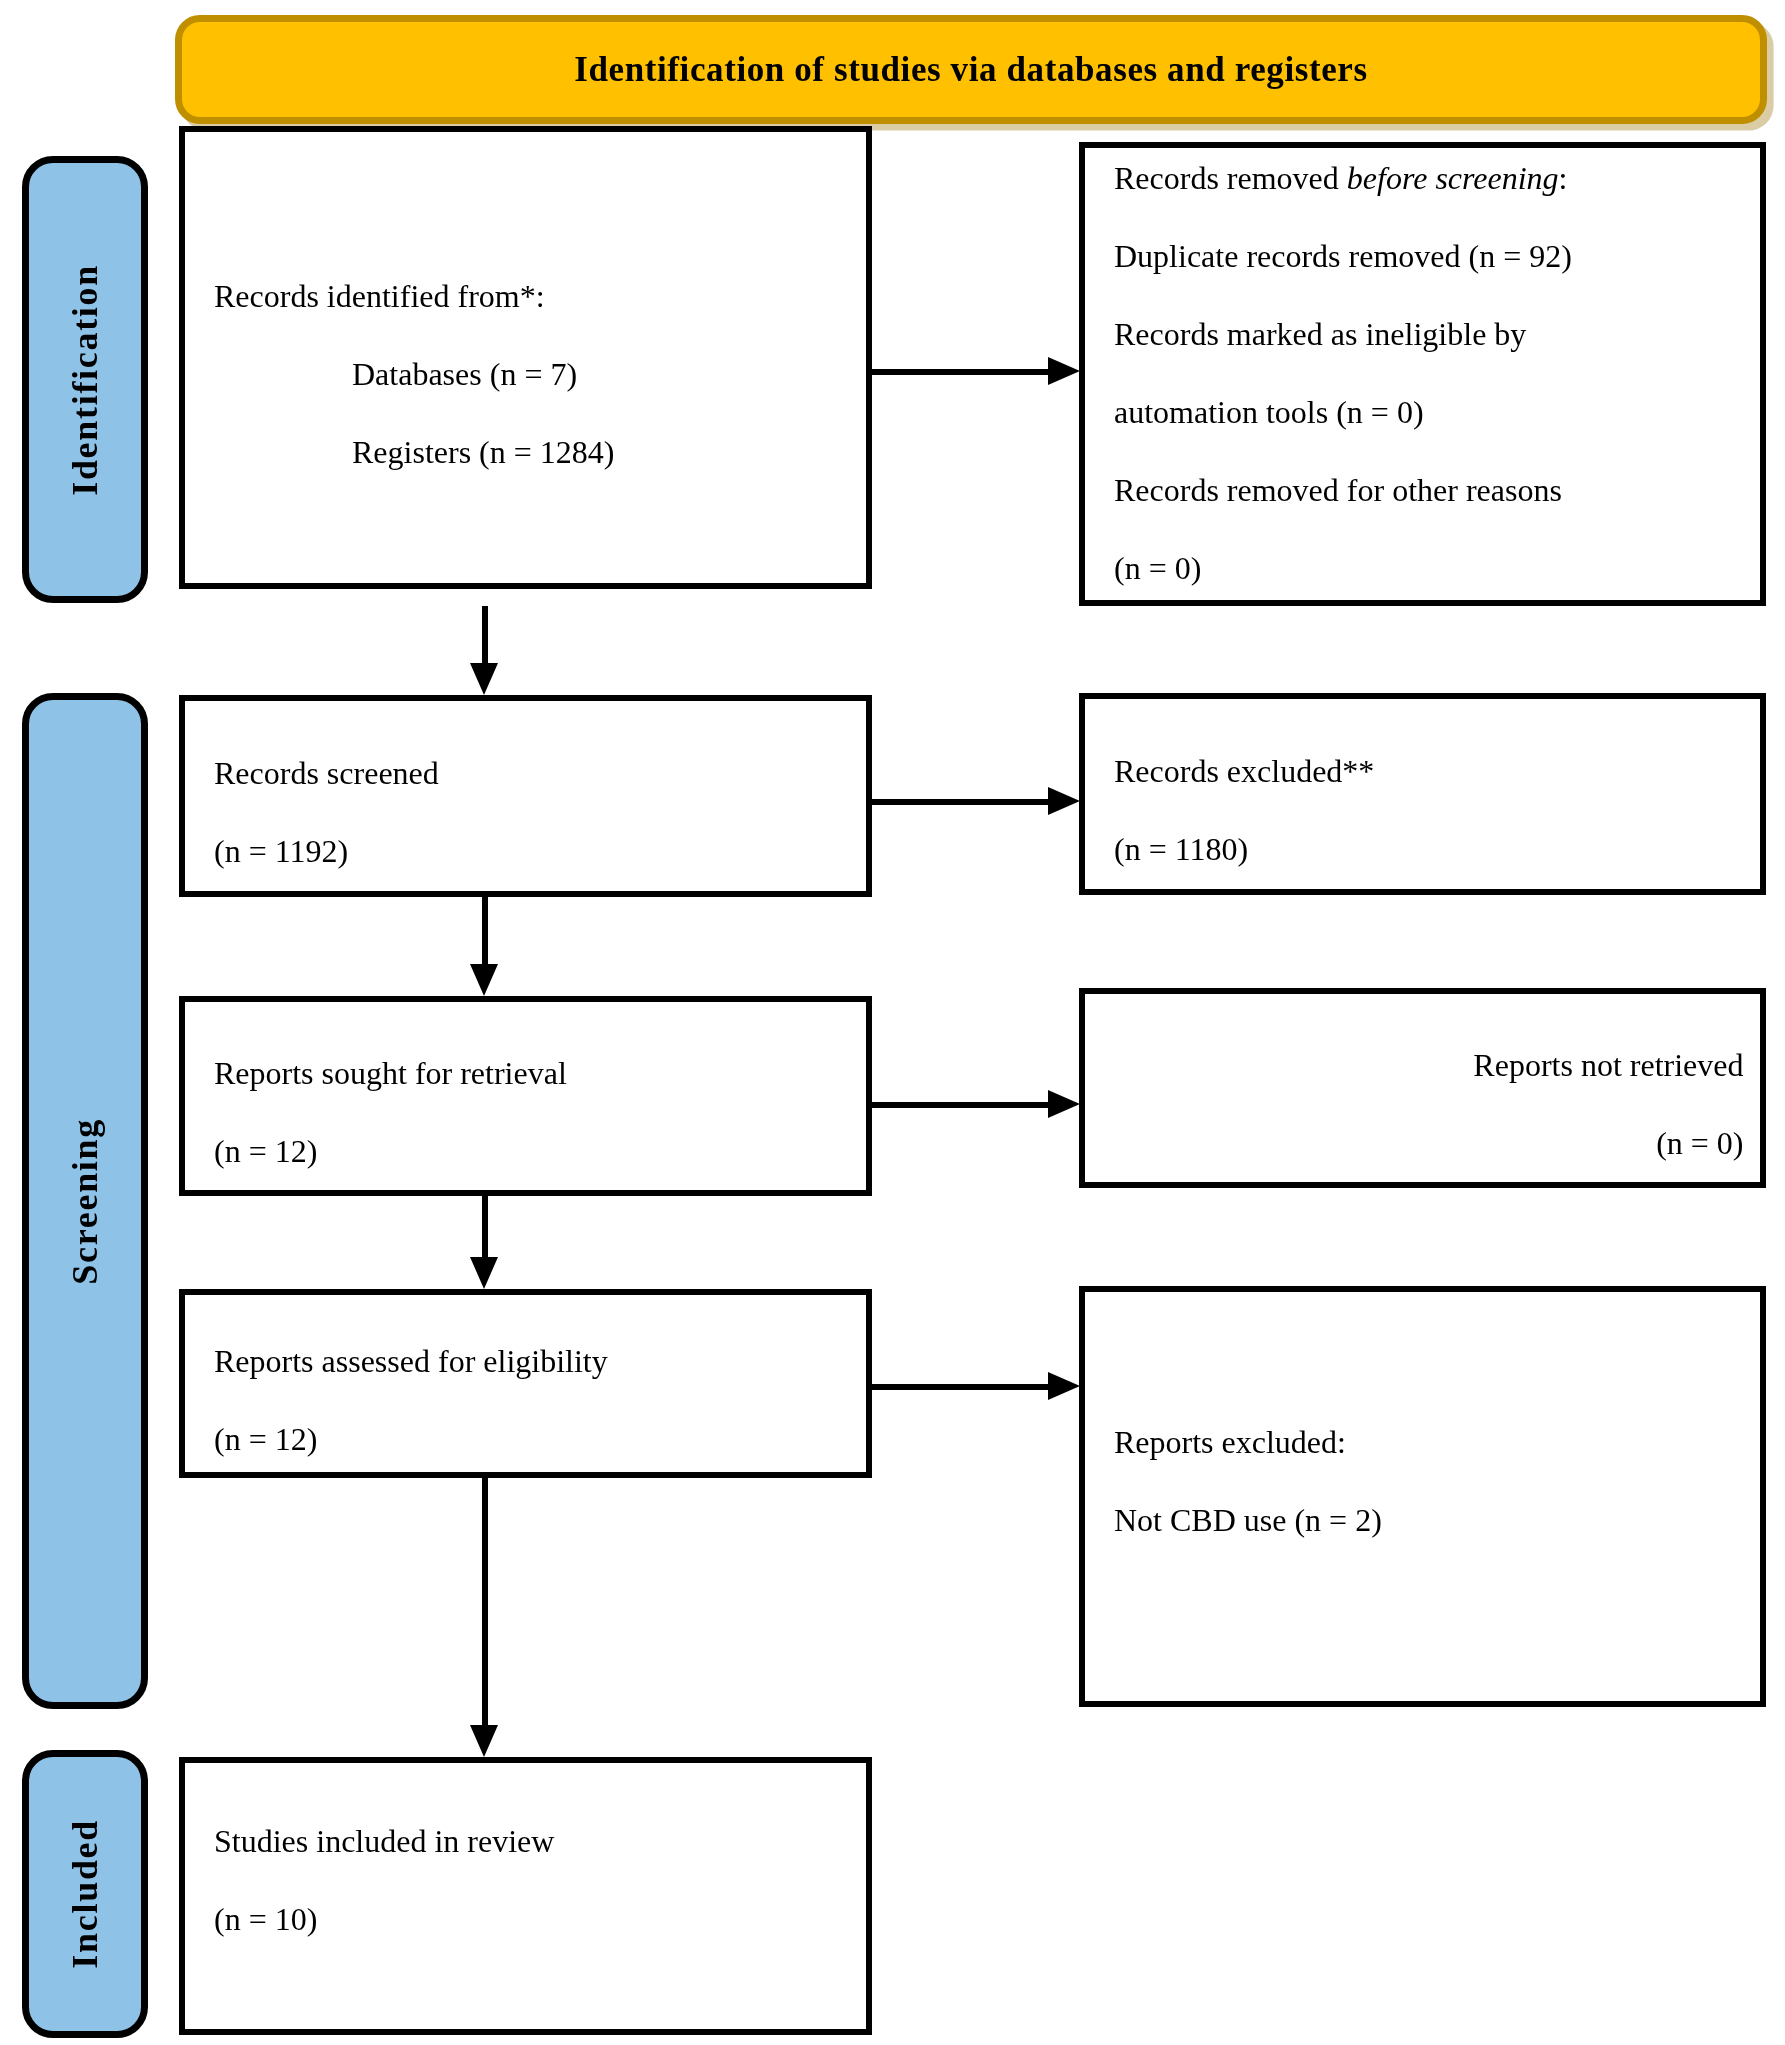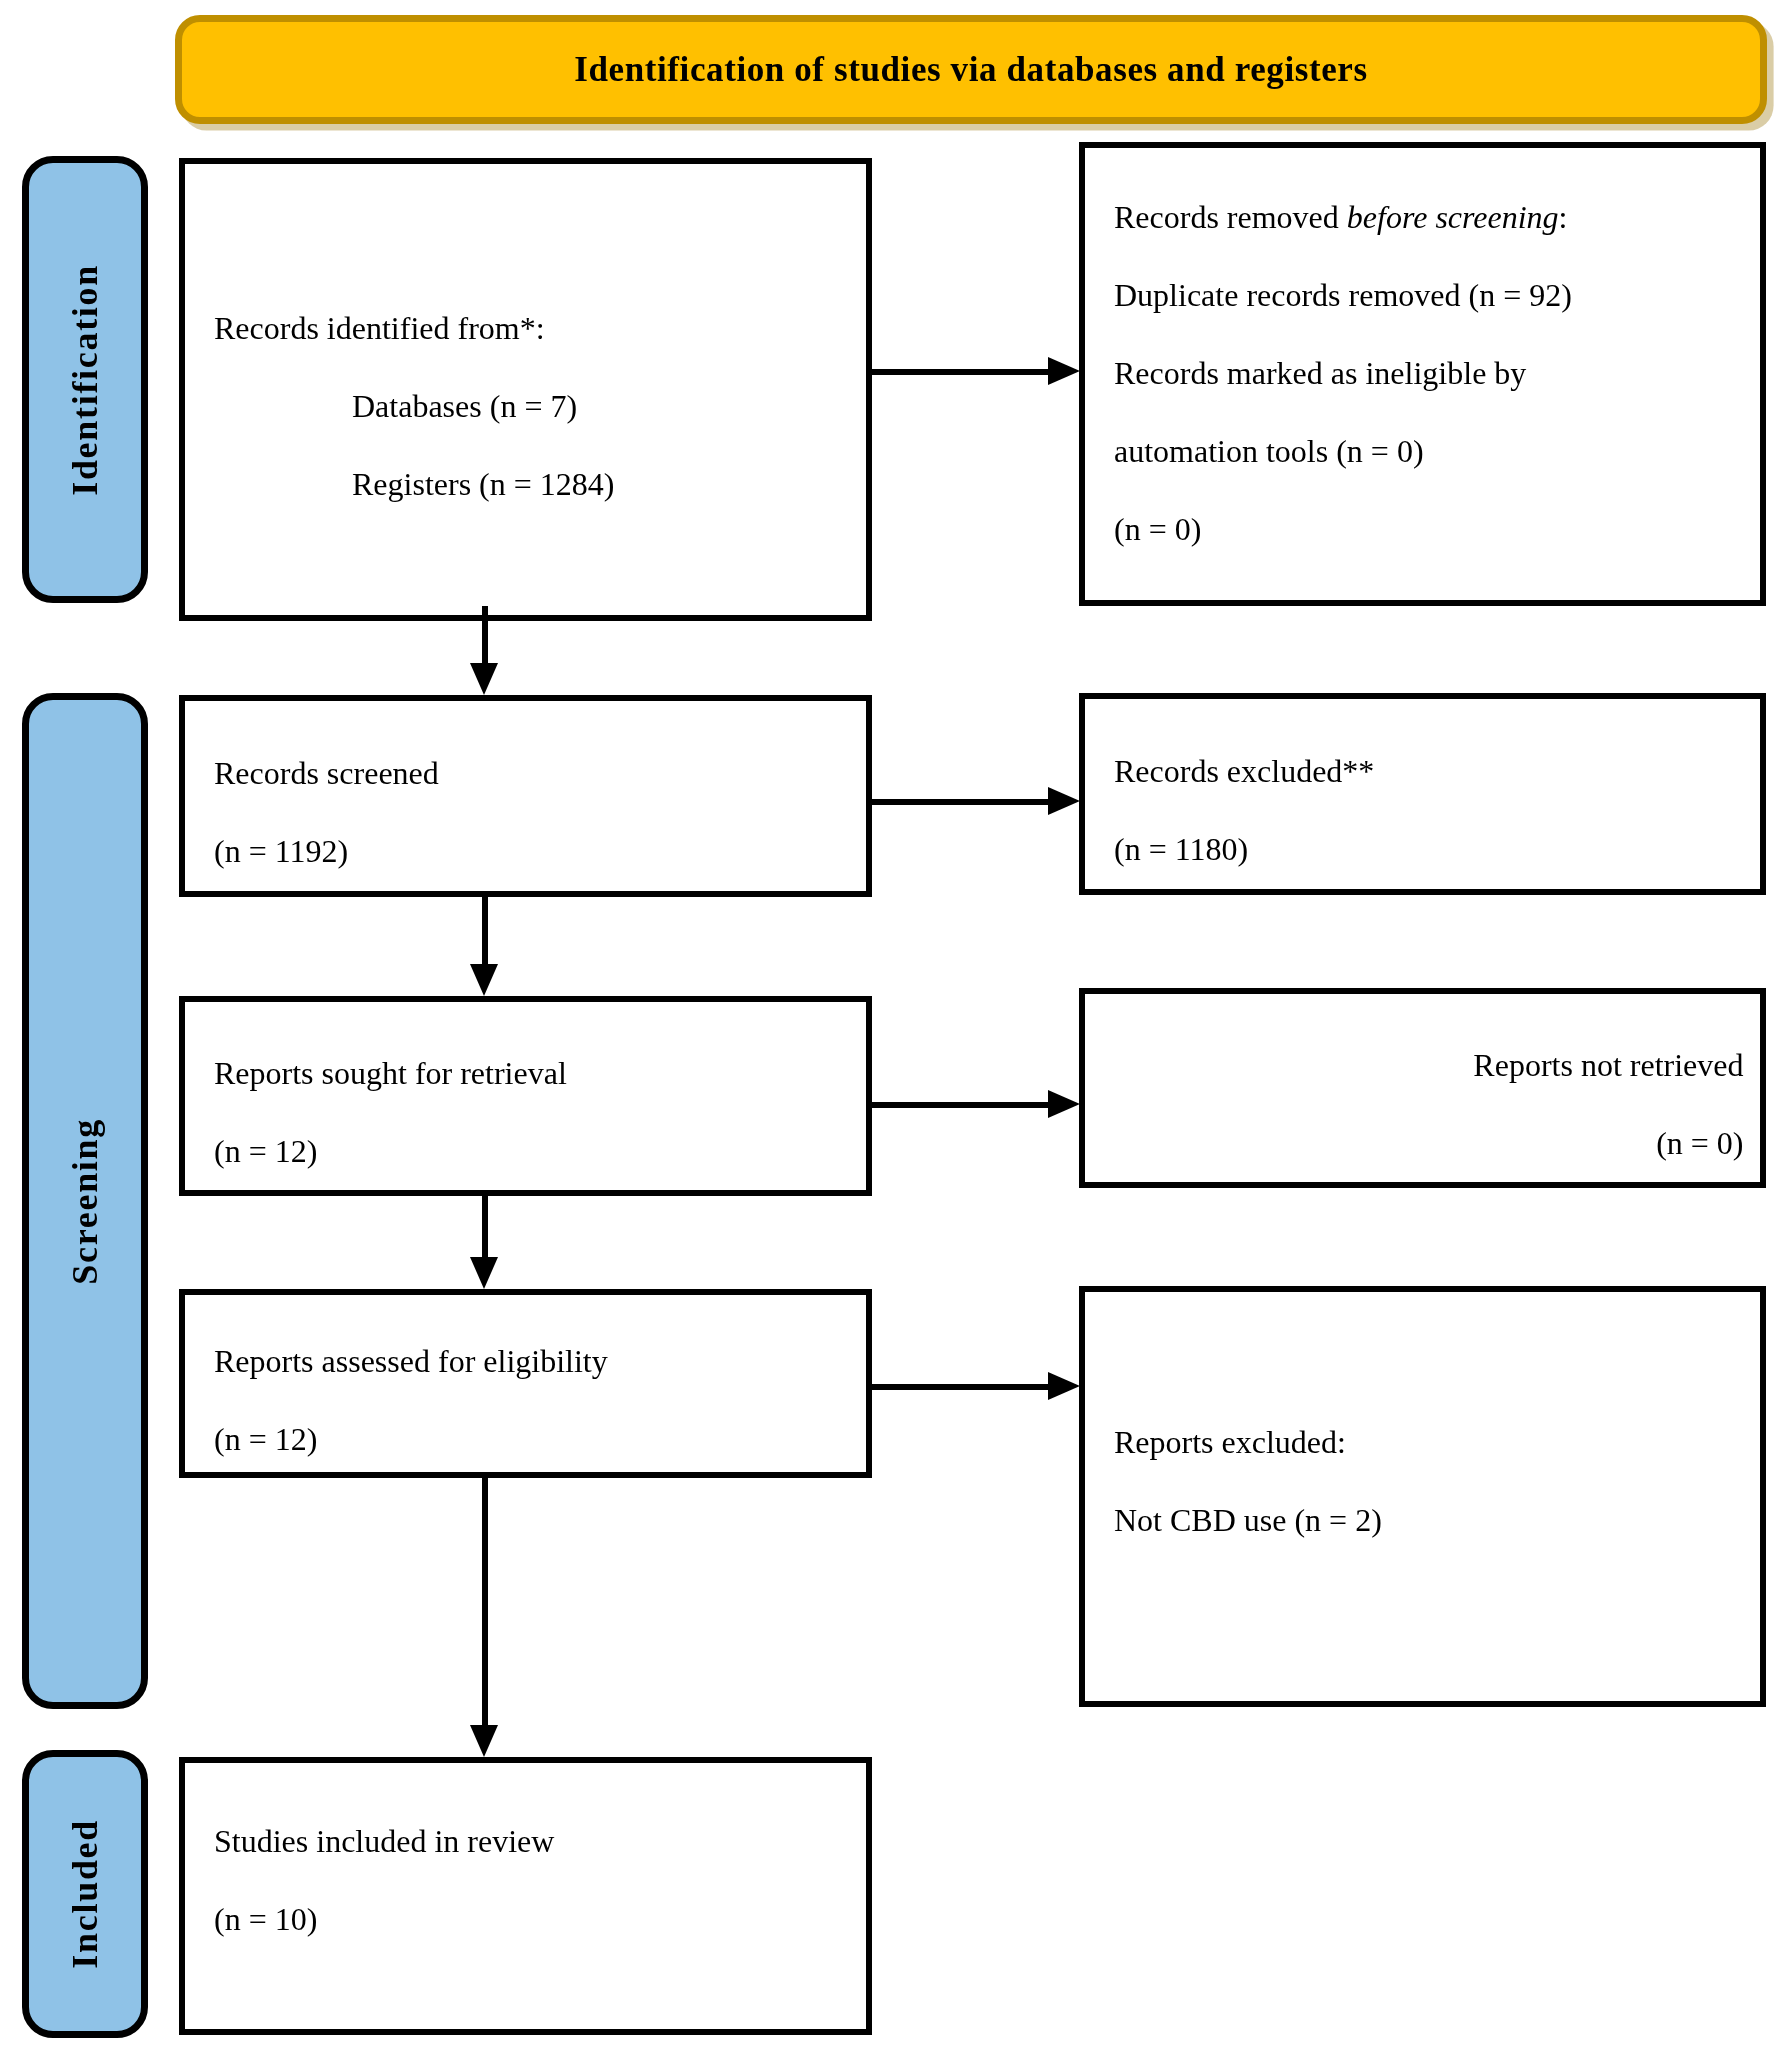--- a/index.html
+++ b/index.html
@@ -48,21 +48,21 @@
     display:flex;flex-direction:column;justify-content:center;
     padding-left:29px;padding-right:16.5px;
     font-size:32px;line-height:46px;
   }
   .box .line{display:block;margin-top:32px;}
   .box .indent{padding-left:138px;}
   .lift-sm{padding-bottom:34px;}
   .lift{padding-bottom:64px;}
   .col-left{left:179px;width:693px;}
   .col-right{left:1079px;width:687px;}
-  .box-identified{top:158px;height:463px;font-family:Liberation Serif, serif;}
+  .box-identified{top:126px;height:463px;font-family:Liberation Serif, serif;}
   .box-removed{top:142px;height:464px;}
   .box-screened{top:695px;height:202px;}
   .box-excluded{top:693px;height:202px;}
   .box-sought{top:996px;height:200px;}
   .box-notretrieved{top:988px;height:200px;align-items:flex-end;}
   .box-assessed{top:1289px;height:189px;}
   .box-reportsexcluded{top:1286px;height:421px;}
   .box-includedstudies{top:1757px;height:278px;}
   .it{font-style:italic;}
   
@@ -103,20 +103,21 @@
   <div class="box col-left box-identified">
     <span class="line">Records identified from*:</span>
     <span class="line indent">Databases (n = 7)</span>
     <span class="line indent">Registers (n = 1284)</span>
   </div>
   <div class="box col-right box-removed lift-sm">
     <span class="line"><span>Records removed </span><span class="it">before screening</span><span>:</span></span>
     <span class="line">Duplicate records removed (n = 92)</span>
     <span class="line">Records marked as ineligible by</span>
     <span class="line">automation tools (n = 0)</span>
+    <span class="line">Records removed for other reasons</span>
     <span class="line">(n = 0)</span>
   </div>
 
   <div class="box col-left box-screened">
     <span class="line">Records screened</span>
     <span class="line">(n = 1192)</span>
   </div>
   <div class="box col-right box-excluded">
     <span class="line">Records excluded**</span>
     <span class="line">(n = 1180)</span>

